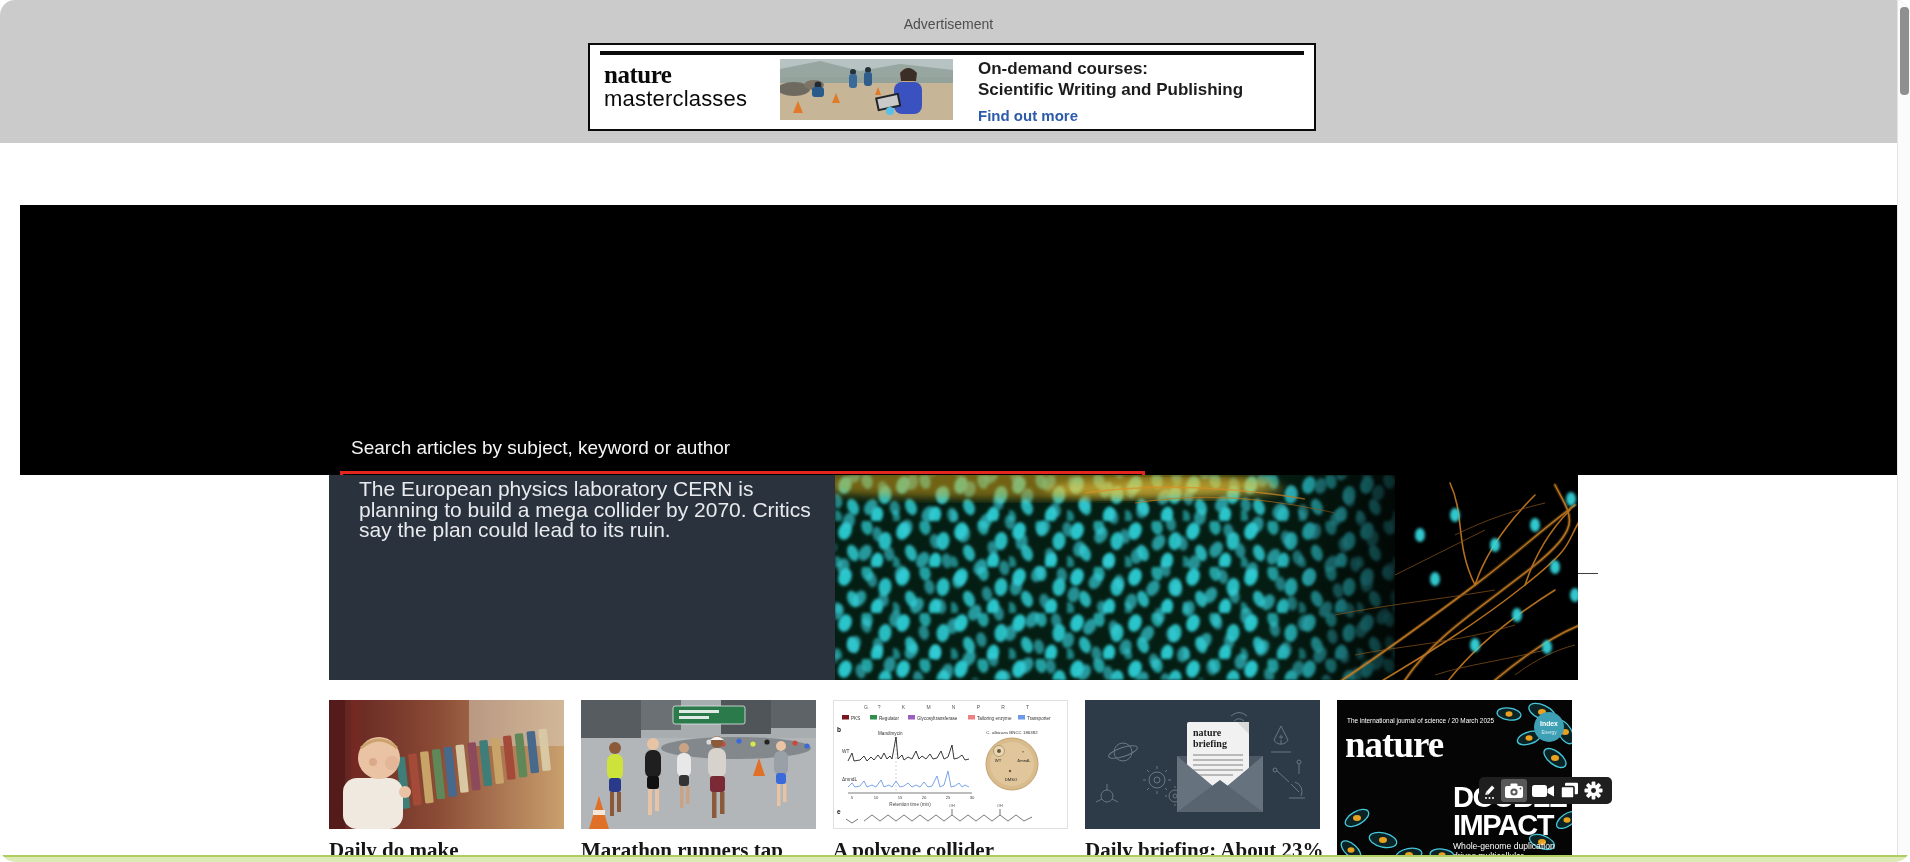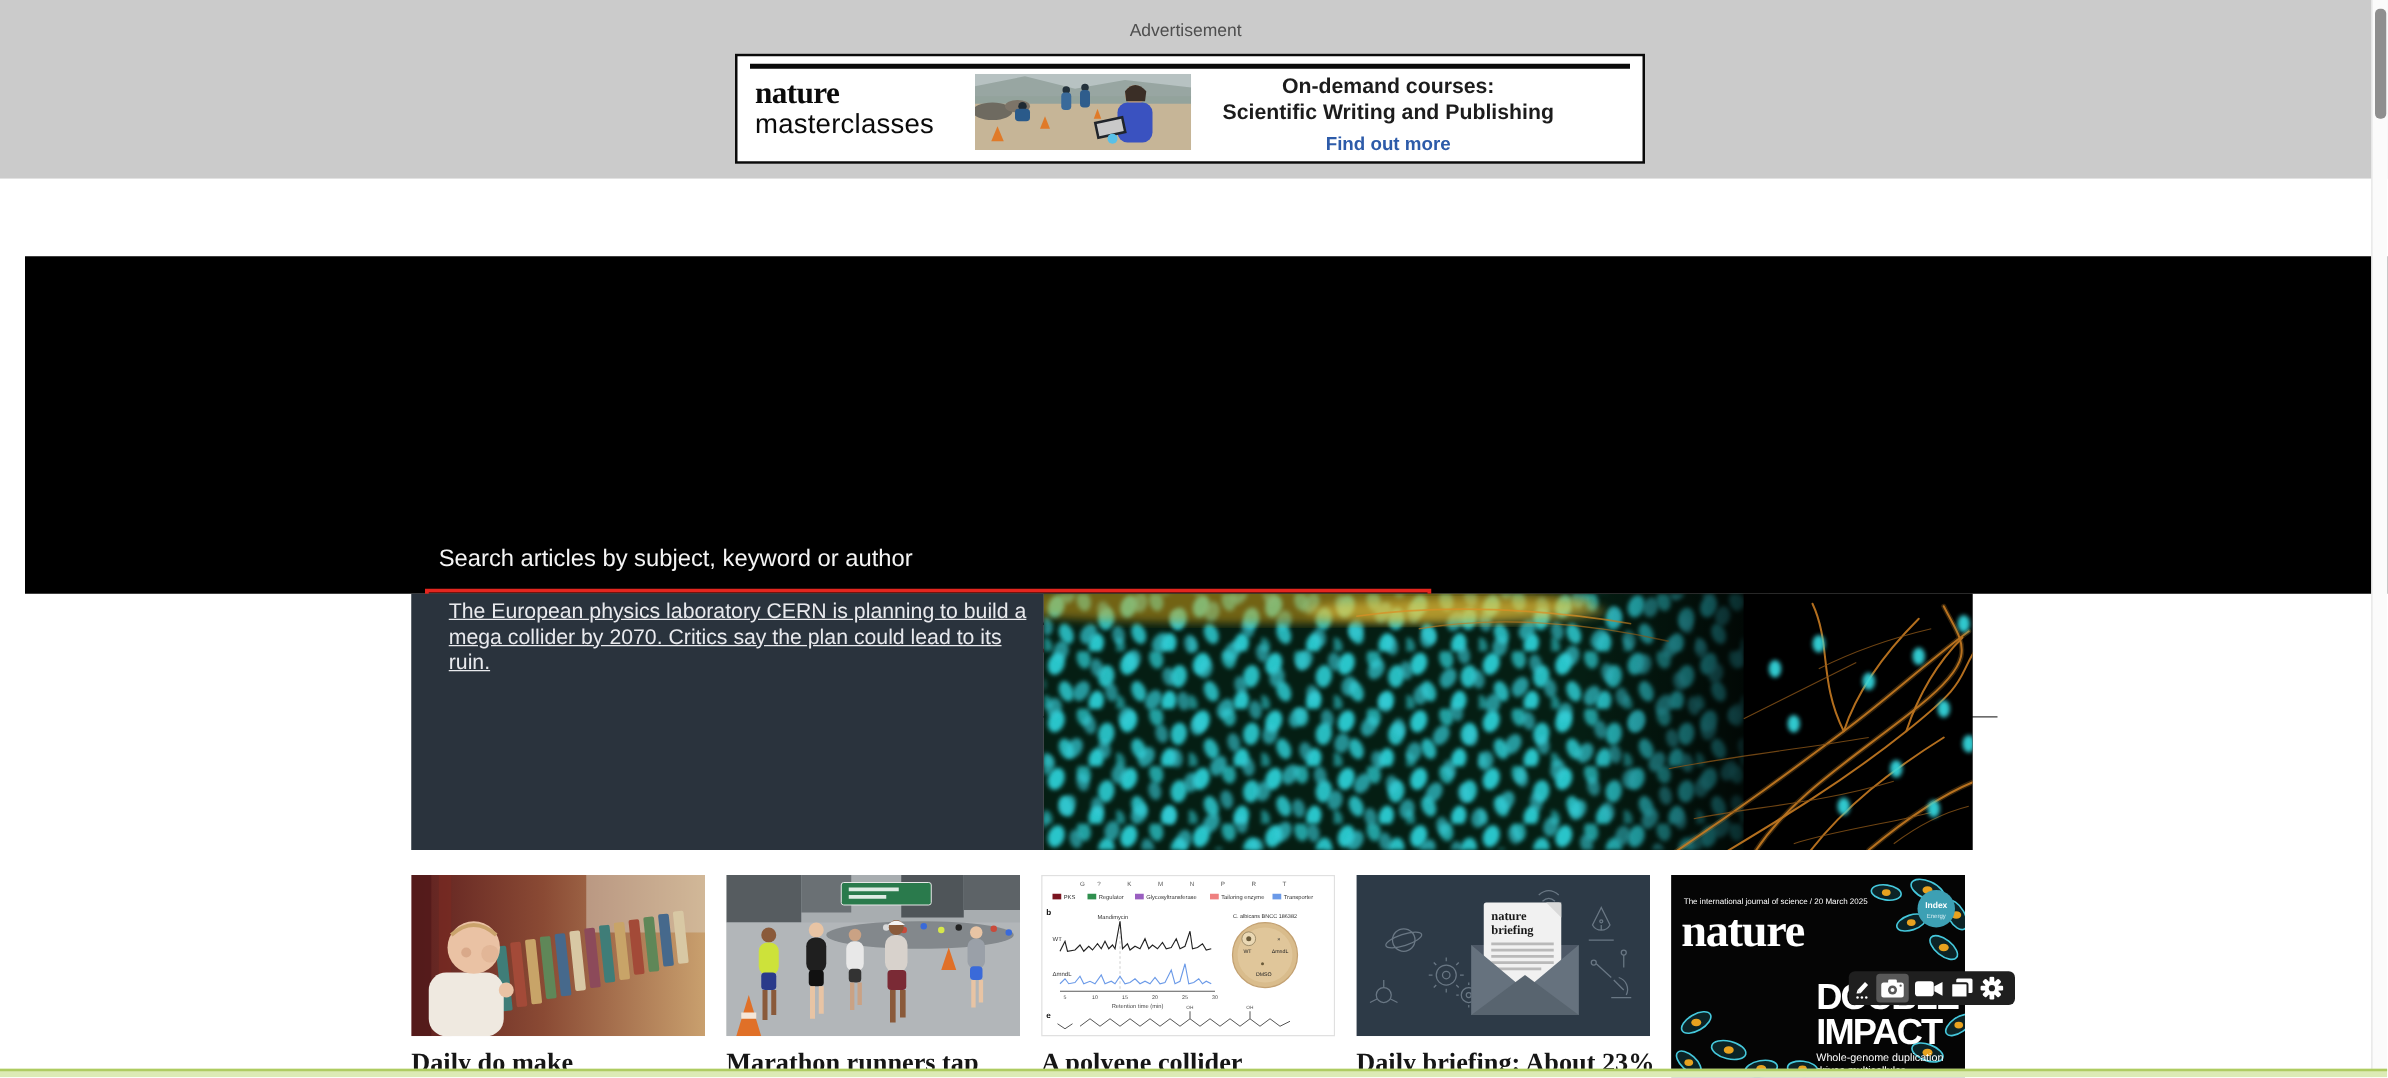--- a/index.html
+++ b/index.html
@@ -1,32 +1,32 @@
 <!DOCTYPE html>
 <html><head>
 <meta charset="utf-8">
 <style>
   * { margin:0; padding:0; box-sizing:border-box; }
   html,body { background:#fff; }
   #app {
     position:relative; width:1910px; height:862px; overflow:hidden;
-    font-family:"Liberation Sans", sans-serif; background:#fff;
+    font-family:"Liberation Sans", sans-serif; background:#fff;border-radius:15px;
   }
   .abs { position:absolute; }
 
   
   .gray-band { left:0; top:0; width:1910px; height:143px; background:#cbcbcb; }
   .ad-label { left:0; top:16px; width:1897px; text-align:center; font-size:14px; color:#4e4e4e; }
   .ad-banner { left:588px; top:43px; width:728px; height:88px; background:#fff; border:2px solid #0a0a0a; cursor:pointer; }
   .ad-rule { left:10px; top:6px; width:704px; height:4px; background:#0a0a0a; }
   .ad-brand { left:14px; top:17px; color:#0a0a0a; line-height:1.02; }
   .ad-brand .b1 { font-family:"Liberation Serif", serif; font-weight:700; font-size:25px; letter-spacing:-0.5px; }
   .ad-brand .b2 { font-size:22px; font-weight:400; letter-spacing:0.2px;text-align:right; }
   .ad-photo { left:190px; top:14px; width:173px; height:61px; overflow:hidden; }
-  .ad-text { left:388px; top:13px;text-align:center; }
+  .ad-text { left:388px; top:13px; }
   .ad-text .h { font-size:17px; font-weight:700; color:#1c1c1c; line-height:21px; }
   .ad-cta { font-size:15px; font-weight:700; color:#2d5ba9; margin-top:7px; cursor:pointer; }
 
   
   .header-band { left:0; top:143px; width:1910px; height:62px; background:#fff; }
   .logo { left:330px; top:149px; font-family:"Liberation Serif", serif; font-weight:700;
           font-size:43px; letter-spacing:-1px; color:#000; cursor:pointer; line-height:1; }
   .hdr-link { top:169px; font-size:15.5px; color:#1c1c1c; text-decoration:underline; cursor:pointer; }
   .view-all { left:1268px; }
   .log-in { left:1538px; }
@@ -48,21 +48,21 @@
   .ov-submit { left:964px; top:272px; width:85px; height:37px; background:#000; border:2px solid #fff;
                border-radius:3px; color:#fff; font-size:15.5px; display:flex; align-items:center; justify-content:center; cursor:pointer; }
   .ov-adv { left:332px; top:327px; font-size:15px; color:#fff; text-decoration:underline; cursor:pointer; }
   .ov-divider { left:329px; top:368px; width:1249px; height:1px; background:#3d3d3d; }
   .ql-title { left:329px; top:387px; font-size:18px; color:#f5f5f5; }
   .ql-row { left:339px; top:429px; display:flex; gap:30px; }
   .ql-row a { font-size:15px; color:#fff; text-decoration:underline; cursor:pointer; white-space:nowrap; }
 
   
   .hero-card { left:329px; top:475px; width:506px; height:205px; background:#2a333d; cursor:pointer; }
-  .hero-teaser { left:30px; top:4px; width:478px; font-size:17px; line-height:20.5px; color:#e9eaee;text-decoration:underline; }
+  .hero-teaser { left:30px; top:4px; width:478px; font-size:21px; line-height:20.5px; color:#e9eaee; }
   .hero-img { left:835px; top:475px; width:743px; height:205px; cursor:pointer; background:#000; }
 
   
   .card { top:700px; width:235px; cursor:pointer; }
   .card-img { left:0; top:0; width:235px; height:129px; overflow:hidden; }
   .card-img.bordered { border:1px solid #e0e0e0; background:#fff; }
   .card-headline { left:0; top:138px; width:235px; font-family:"Liberation Serif", serif; font-weight:700;
                    font-size:21px; color:#161616; text-decoration:underline; line-height:24px; white-space:nowrap; }
   .cover-img { left:0; top:0; width:235px; height:162px; overflow:hidden; background:#050505; }
 

